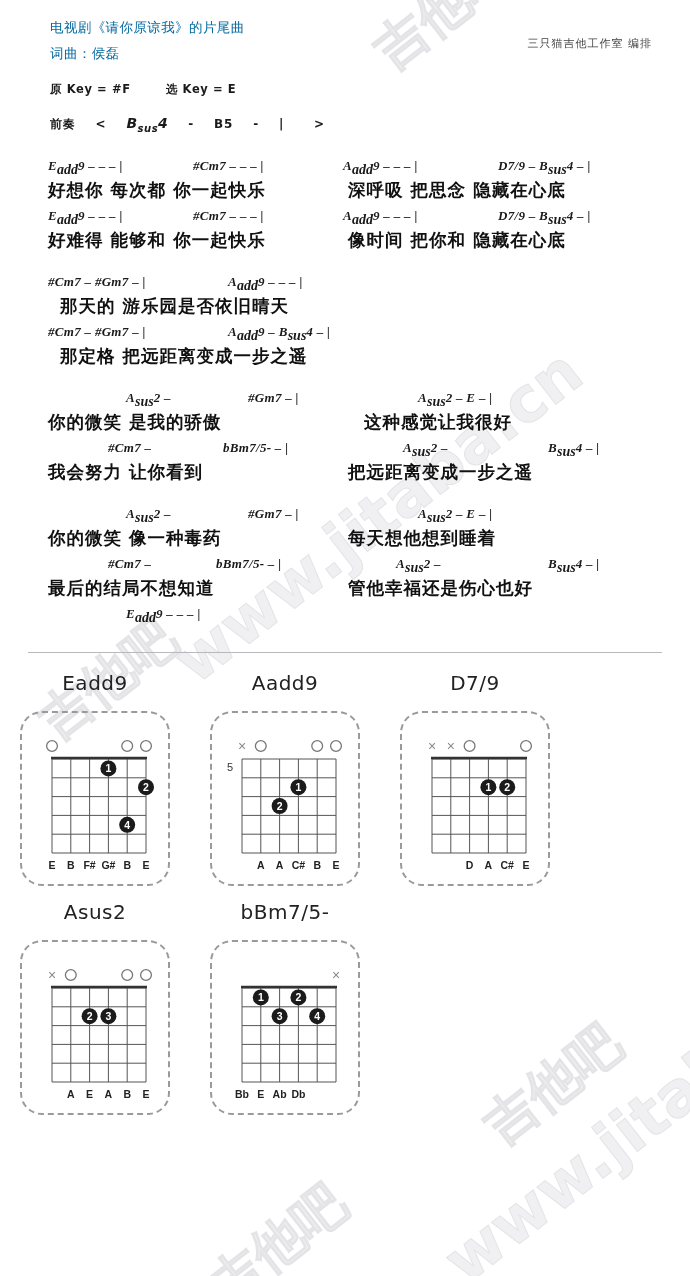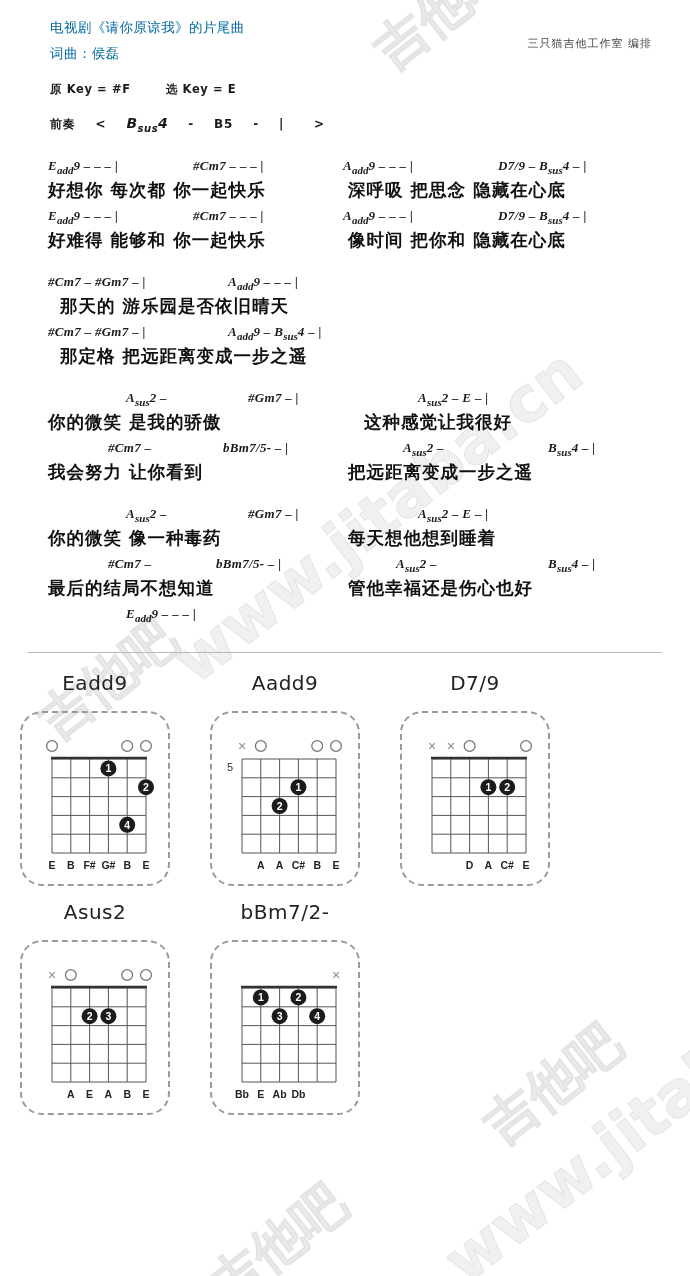--- a/index.html
+++ b/index.html
@@ -85,21 +85,21 @@
 
   .chordrow .chip {
     position: absolute; top: 0;
     font-style: italic; font-weight: 700;
     font-size: 13px;
     white-space: nowrap;
     font-family: "Liberation Serif", "DejaVu Serif", serif;
     letter-spacing: .3px;
   }
   .chordrow .chip sub {
-    font-size: 11px; font-style: italic; letter-spacing: 0;
+    font-size: 14px; font-style: italic; letter-spacing: 0;
   }
   .lyricrow .seg {
     position: absolute; top: 0;
     font-size: 17.5px; font-weight: 700;
     white-space: nowrap;
     font-family: "DejaVu Sans", sans-serif;
     letter-spacing: 1px;
     color: #111;
   }
 
@@ -394,21 +394,21 @@
               <text x="86.4" y="78.2" text-anchor="middle" font-size="10.5" font-weight="700" fill="#ffffff" font-family="&quot;Liberation Sans&quot;, sans-serif">3</text>
               <text x="48.8" y="156" text-anchor="middle" font-size="10.5" font-weight="700" fill="#222" font-family="&quot;Liberation Sans&quot;, sans-serif">A</text>
               <text x="67.6" y="156" text-anchor="middle" font-size="10.5" font-weight="700" fill="#222" font-family="&quot;Liberation Sans&quot;, sans-serif">E</text>
               <text x="86.4" y="156" text-anchor="middle" font-size="10.5" font-weight="700" fill="#222" font-family="&quot;Liberation Sans&quot;, sans-serif">A</text>
               <text x="105.2" y="156" text-anchor="middle" font-size="10.5" font-weight="700" fill="#222" font-family="&quot;Liberation Sans&quot;, sans-serif">B</text>
               <text x="124" y="156" text-anchor="middle" font-size="10.5" font-weight="700" fill="#222" font-family="&quot;Liberation Sans&quot;, sans-serif">E</text>
             </svg>
           </div>
         </div>
         <div class="diagram">
-          <div class="dg-name">bBm7/2-</div>
+          <div class="dg-name">bBm7/5-</div>
           <div class="dg-card">
             <svg class="dg-svg" width="150" height="175">
               <line x1="30" y1="46" x2="30" y2="140" stroke="#555" stroke-width="1"></line>
               <line x1="48.8" y1="46" x2="48.8" y2="140" stroke="#555" stroke-width="1"></line>
               <line x1="67.6" y1="46" x2="67.6" y2="140" stroke="#555" stroke-width="1"></line>
               <line x1="86.4" y1="46" x2="86.4" y2="140" stroke="#555" stroke-width="1"></line>
               <line x1="105.2" y1="46" x2="105.2" y2="140" stroke="#555" stroke-width="1"></line>
               <line x1="124" y1="46" x2="124" y2="140" stroke="#555" stroke-width="1"></line>
               <line x1="30" y1="46" x2="124" y2="46" stroke="#555" stroke-width="1"></line>
               <line x1="30" y1="64.8" x2="124" y2="64.8" stroke="#555" stroke-width="1"></line>

